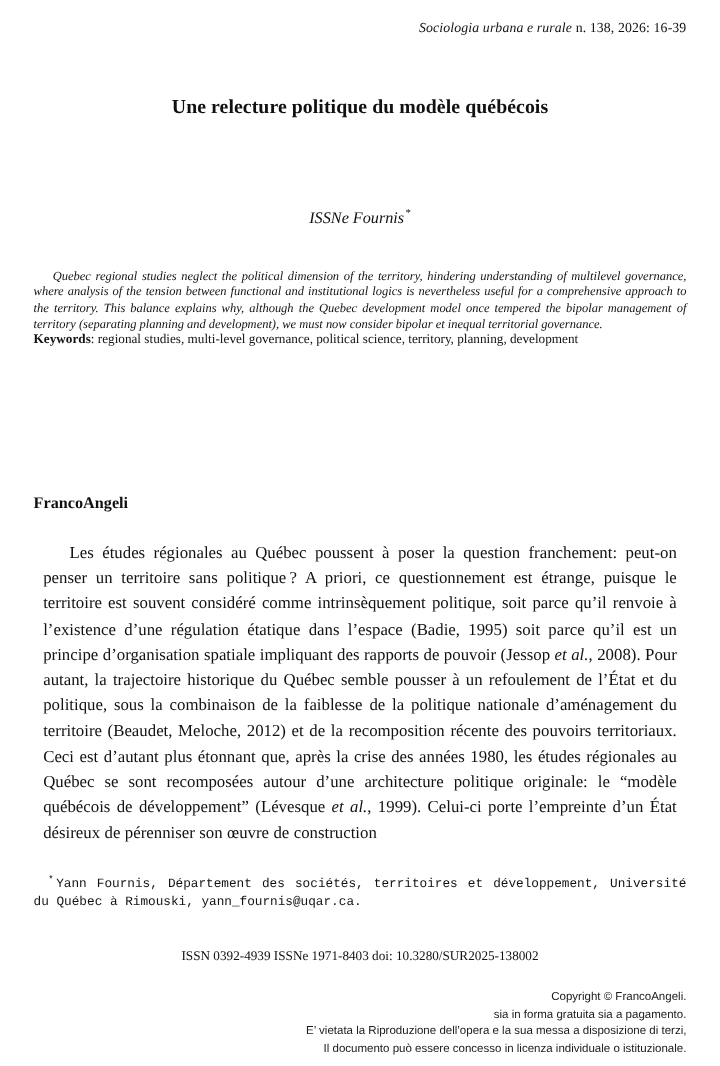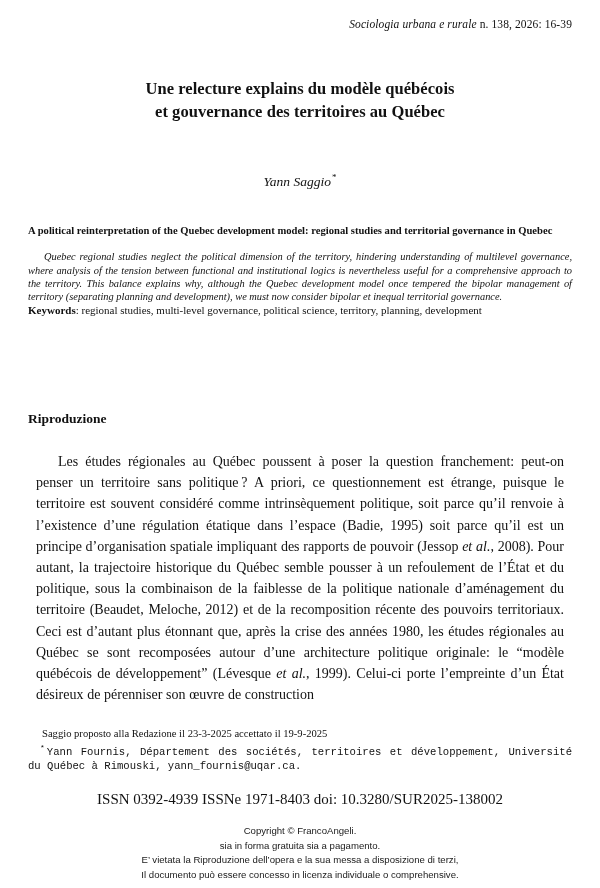--- a/index.html
+++ b/index.html
@@ -155,74 +155,71 @@
     margin-right: 2px;
   }
 
   
   .issn {
     position: absolute;
     top: 791px;
     left: 28px;
     right: 28px;
     text-align: center;
-    font-size: 15px;
+    font-size: 11px;
   }
 
   
   .copyright {
     position: absolute;
     top: 824px;
     left: 28px;
     right: 28px;
     text-align: center;
     font-family: "Liberation Sans", "DejaVu Sans", sans-serif;
     font-size: 9.6px;
     line-height: 14.6px;
     color: #1a1a1a;
   }
-  .copyright div { white-space: nowrap; }
+  .copyright div { white-space: nowrap; text-align: right; }
 </style>
 </head>
 <body>
 
 <div class="page">
 
   <div class="runhead">
     <span class="journal">Sociologia urbana e rurale</span><span> n. 138, 2026: 16-39</span>
   </div>
 
   <div class="title-block">
-    <div class="title-line">Une relecture explains du modèle québécois</div>
-    <div class="title-line">et gouvernance des territoires au Québec</div>
+    <div class="title-line">Une relecture politique du modèle québécois</div>
   </div>
 
   <div class="author">
-    <span>Yann Saggio</span><span class="star">*</span>
+    <span>ISSNe Fournis</span><span class="star">*</span>
   </div>
 
   <div class="abstract-block">
-    <p class="abs-title">A political reinterpretation of the Quebec development model: regional studies and territorial governance in Quebec</p>
     <p class="abs-body">Quebec regional studies neglect the political dimension of the territory, hindering understanding of multilevel governance, where analysis of the tension between functional and institutional logics is nevertheless useful for a comprehensive approach to the territory. This balance explains why, although the Quebec development model once tempered the bipolar management of territory (separating planning and development), we must now consider bipolar et inequal territorial governance.</p>
     <p class="keywords"><b>Keywords</b><span>: regional studies, multi-level governance, political science, territory, planning, development</span></p>
   </div>
 
-  <div class="section-head">Riproduzione</div>
+  <div class="section-head">FrancoAngeli</div>
 
   <div class="body-block">
     <p class="body-par"><span>Les études régionales au Québec poussent à poser la question franchement: peut-on penser un territoire sans politique ? A priori, ce questionnement est étrange, puisque le territoire est souvent considéré comme intrinsèquement politique, soit parce qu’il renvoie à l’existence d’une régulation étatique dans l’espace (Badie, 1995) soit parce qu’il est un principe d’organisation spatiale impliquant des rapports de pouvoir (Jessop </span><i>et al.</i><span>, 2008). Pour autant, la trajectoire historique du Québec semble pousser à un refoulement de l’État et du politique, sous la combinaison de la faiblesse de la politique nationale d’aménagement du territoire (Beaudet, Meloche, 2012) et de la recomposition récente des pouvoirs territoriaux. Ceci est d’autant plus étonnant que, après la crise des années 1980, les études régionales au Québec se sont recomposées autour d’une architecture politique originale: le “modèle québécois de développement” (Lévesque </span><i>et al.</i><span>, 1999). Celui-ci porte l’empreinte d’un État désireux de pérenniser son œuvre de construction</span></p>
   </div>
 
   <div class="footnote">
-    <p class="fn-line1">Saggio proposto alla Redazione il 23-3-2025 accettato il 19-9-2025</p>
     <p class="fn-line2"><span class="fn-star">*</span><span>Yann Fournis, Département des sociétés, territoires et développement, Université du Québec à Rimouski, yann_fournis@uqar.ca.</span></p>
   </div>
 
   <div class="issn">ISSN 0392-4939 ISSNe 1971-8403 doi: 10.3280/SUR2025-138002</div>
 
   <div class="copyright">
     <div>Copyright © FrancoAngeli.</div>
     <div>sia in forma gratuita sia a pagamento.</div>
     <div>E’ vietata la Riproduzione dell’opera e la sua messa a disposizione di terzi,</div>
-    <div>Il documento può essere concesso in licenza individuale o comprehensive.</div>
+    <div>Il documento può essere concesso in licenza individuale o istituzionale.</div>
   </div>
 
 </div>
 
 </body></html>

